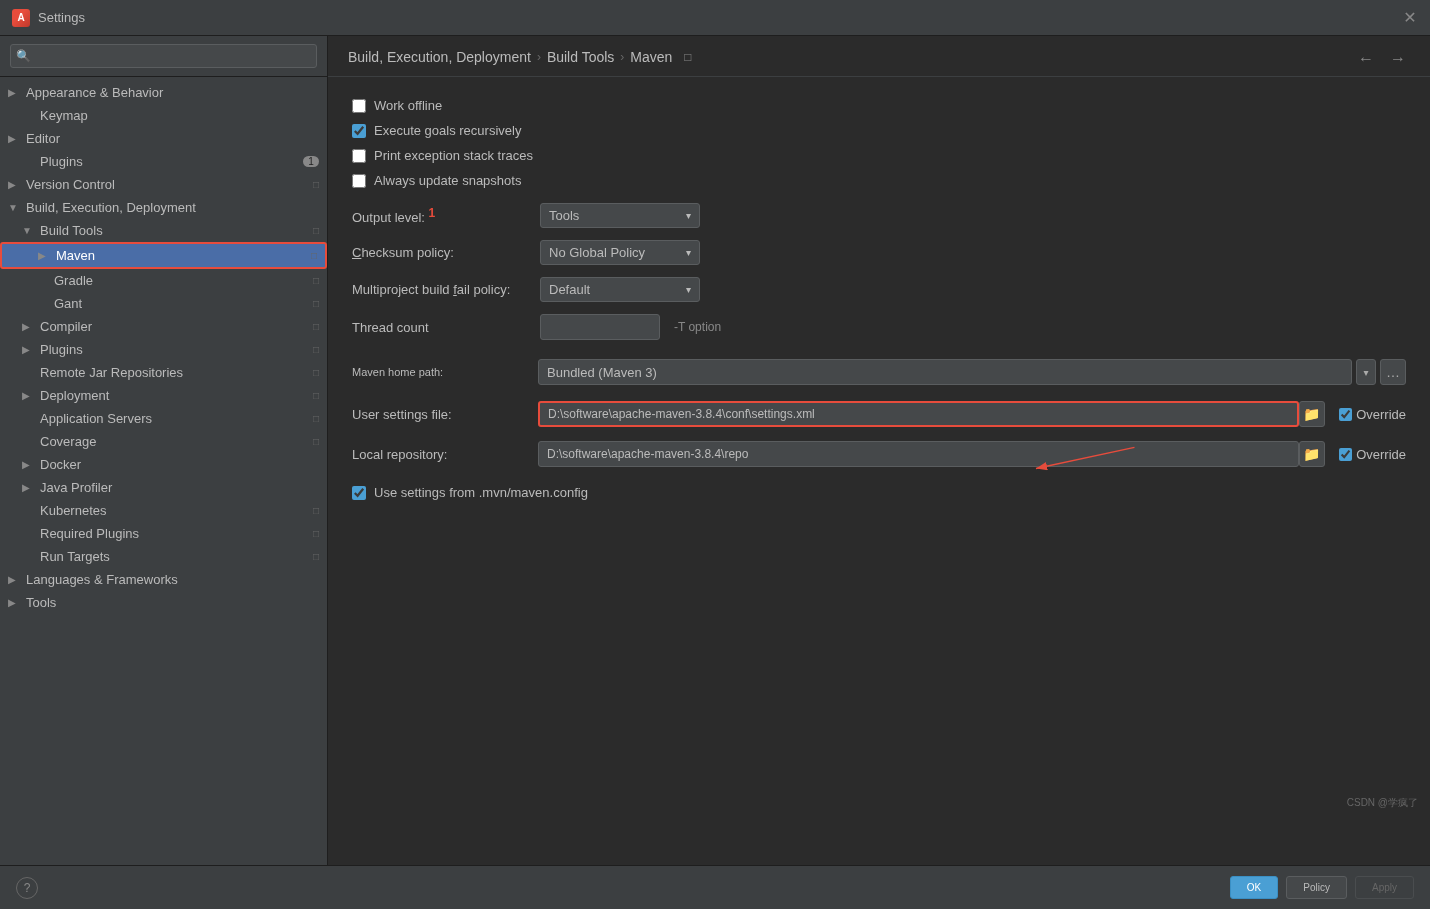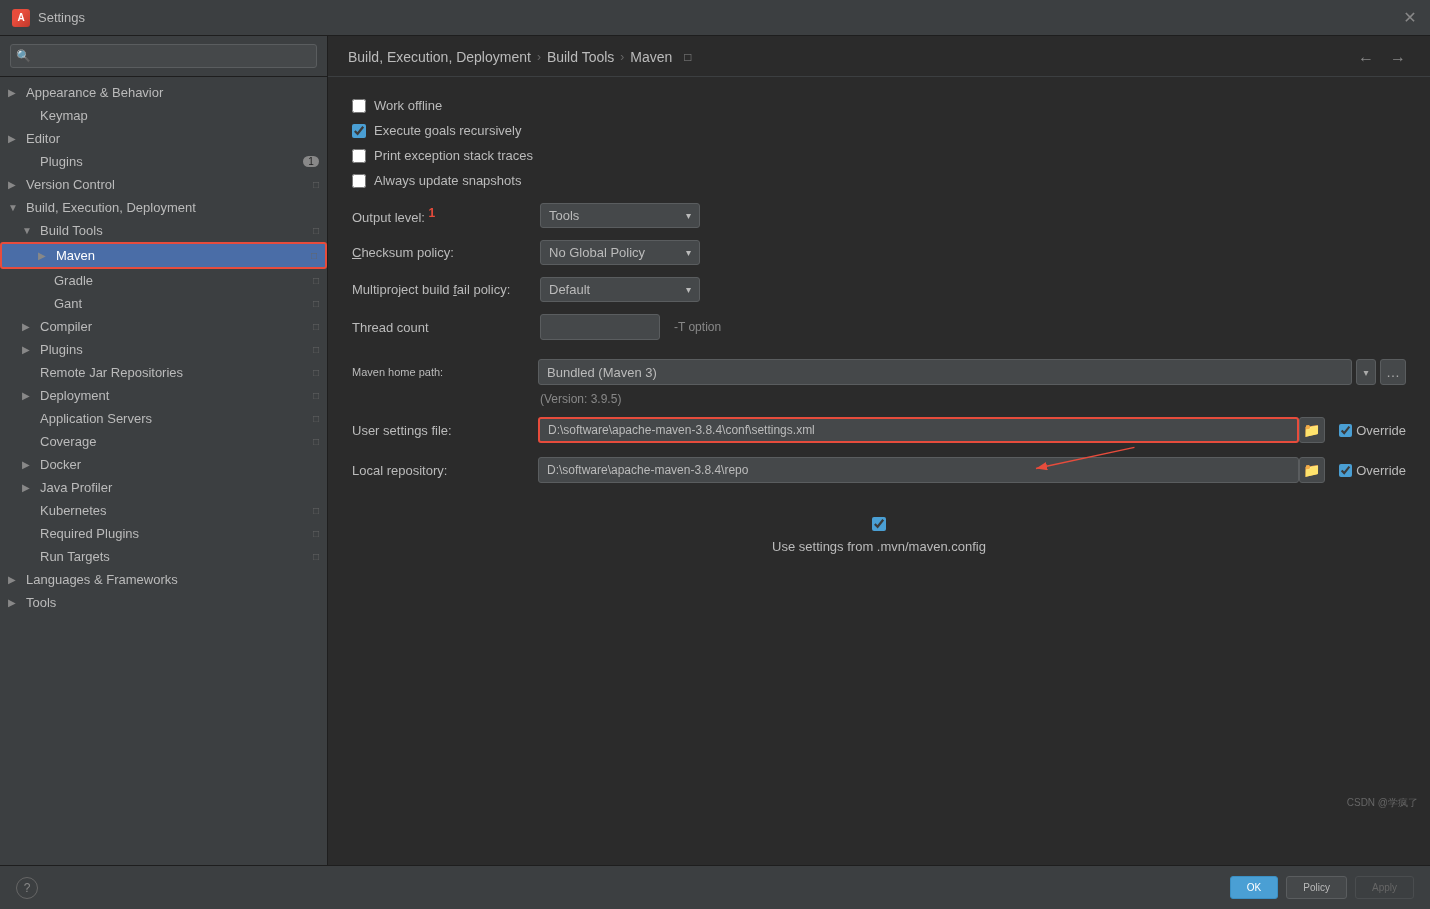--- a/index.html
+++ b/index.html
@@ -584,23 +584,20 @@
           <div style="flex:1; display:flex; align-items:flex-start; gap:4px; position:relative;">
             <div class="maven-home-input" style="flex:1;">
               <span>Bundled (Maven 3)</span>
             </div>
             <div class="maven-home-dropdown">▾</div>
             <div class="maven-home-more">…</div>
 
           </div>
         </div>
 
-        <div class="version-text">
-          <span>(Version: 3.9.5)</span>
-        </div>
 
         <div class="file-row" style="margin-top: 6px; position:relative;">
           <span class="file-label">User settings file:</span>
           <div class="file-input-wrap">
             <div class="file-input-box highlighted">
               <span style="font-size:12px;">D:\software\apache-maven-3.8.4\conf\settings.xml</span>
             </div>
             <div class="folder-btn">📁</div>
           </div>
           <div class="override-wrap" style="margin-left:8px;">
@@ -616,21 +613,21 @@
               <span style="font-size:12px;">D:\software\apache-maven-3.8.4\repo</span>
             </div>
             <div class="folder-btn">📁</div>
           </div>
           <div class="override-wrap" style="margin-left:8px;">
             <input type="checkbox" id="local-override" checked="" style="accent-color: rgb(74, 159, 212);">
             <label class="override-label" for="local-override">Override</label>
           </div>
         </div>
 
-        <div class="checkbox-row" style="margin-top: 24px; flex-direction: column;">
+        <div class="checkbox-row" style="margin-top: 8px;">
           <input type="checkbox" id="use-settings" checked="" style="">
           <label class="checkbox-label" for="use-settings">Use settings from .mvn/maven.config</label>
         </div>
 
       </div>
     </div>
 
     <svg class="annotation-svg" viewBox="0 0 1100 820" xmlns="http://www.w3.org/2000/svg" style="position:absolute; top:36px; left:328px; width:calc(100% - 328px); height:calc(100% - 36px); pointer-events:none;">
 
       <defs>

